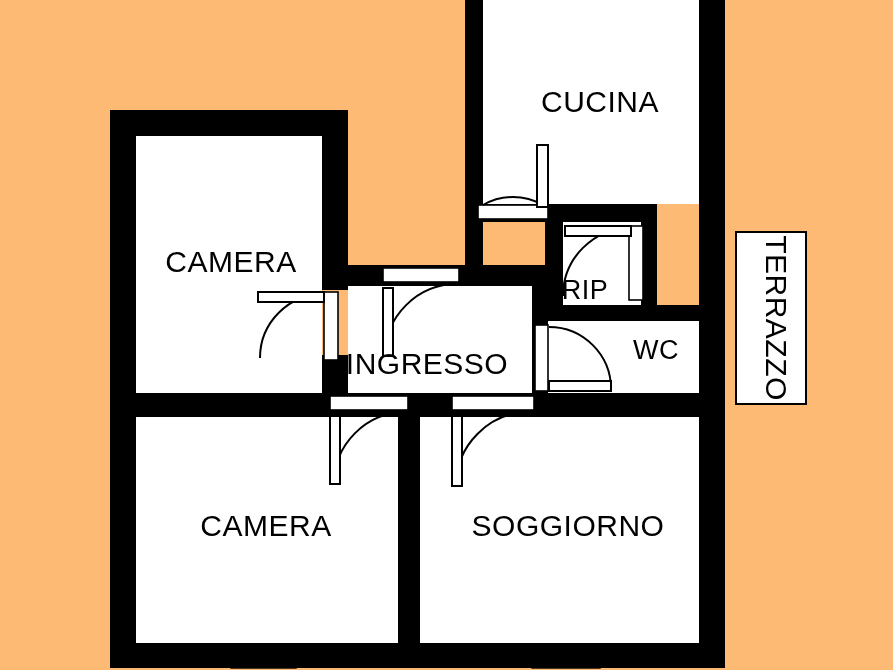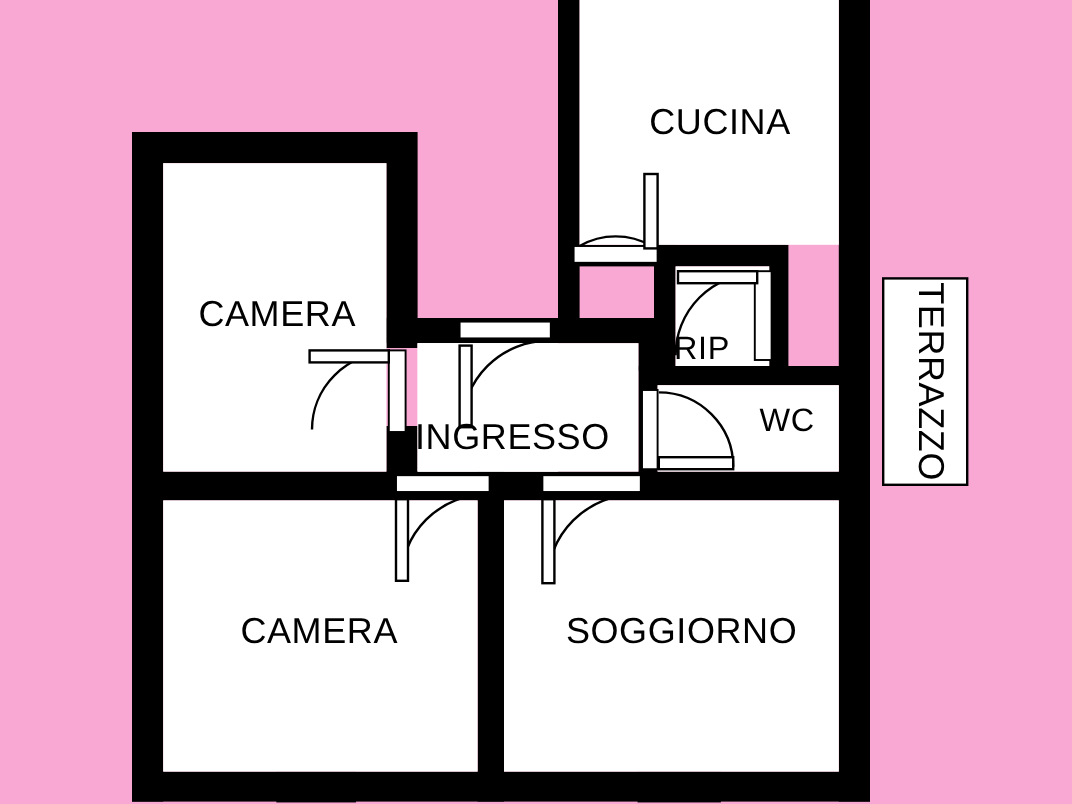--- a/index.html
+++ b/index.html
@@ -7,21 +7,21 @@
     padding: 0;
     background: #ffffff;
   }
   body {
     font-family: "Liberation Sans", sans-serif;
   }
   #floorplan-root {
     position: relative;
     width: 893px;
     height: 670px;
-    background: #f9a8d4;
+    background: #fdba74;
     overflow: hidden;
   }
   #floorplan-svg {
     display: block;
     width: 893px;
     height: 670px;
   }
   .room-label {
     font-family: "Liberation Sans", sans-serif;
     fill: #000000;

